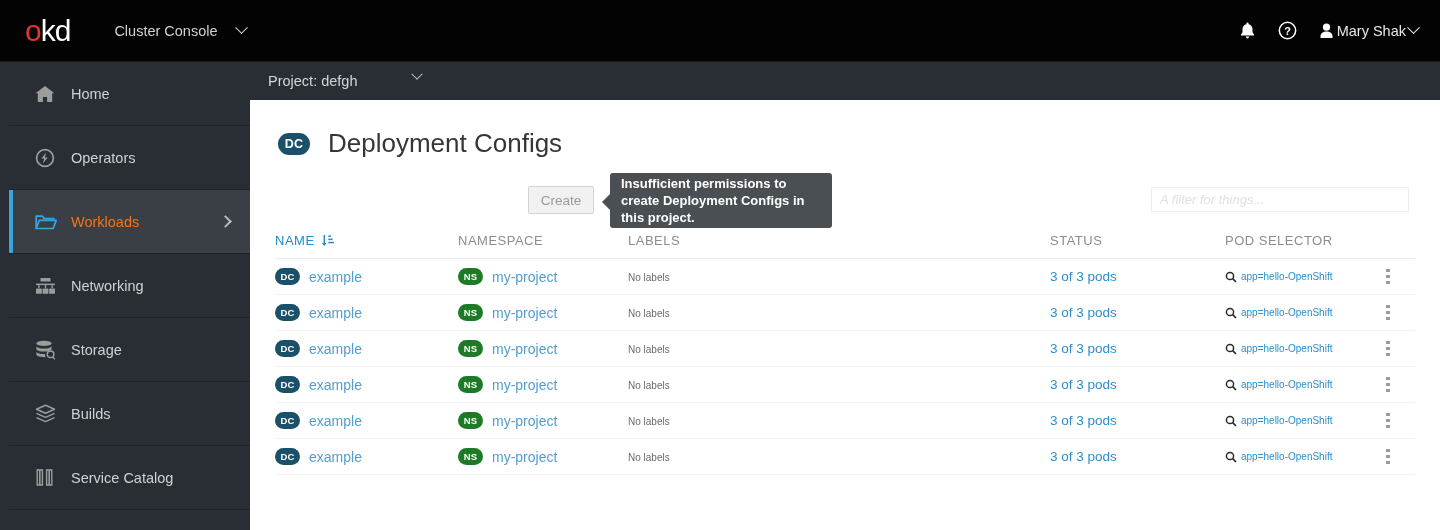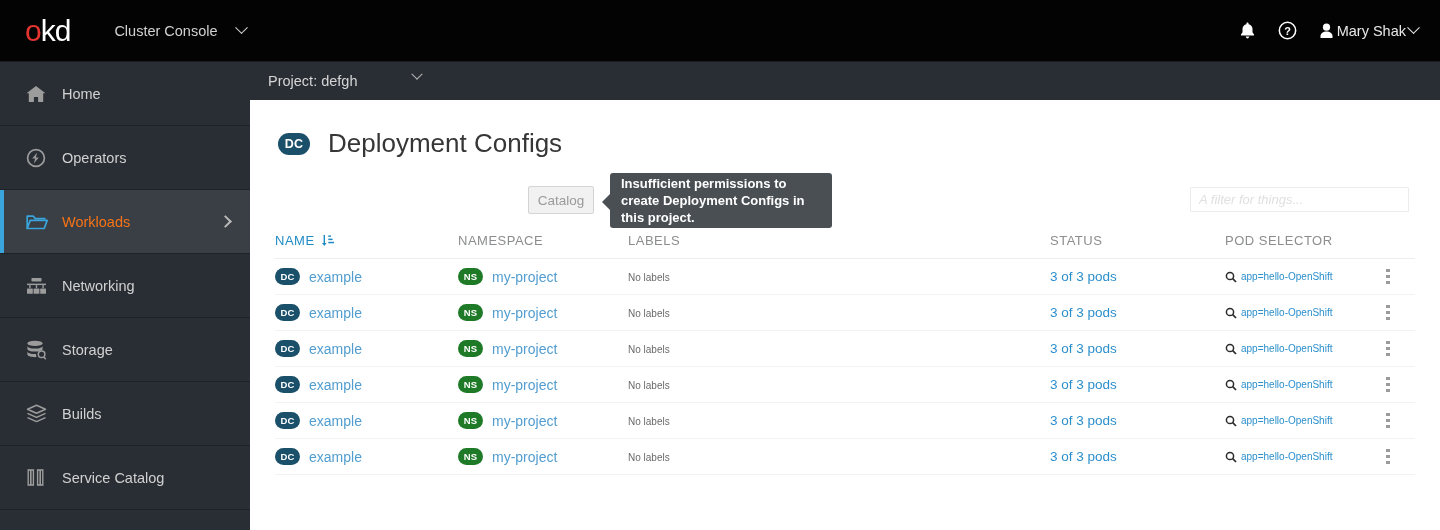--- a/index.html
+++ b/index.html
@@ -47,21 +47,21 @@
   }
   .projectbar .chev-d { margin-left:56px; color:#b5b5b5; width:8px; height:8px; }
 
   
   .sidebar {
     position:absolute; top:62px; left:0; width:250px; height:468px;
     background:#292e34; z-index:3;
   }
   .nav-item {
     position:relative; height:64px; display:flex; align-items:center;
-    border-bottom:1px solid #1f2327; color:#d1d1d1; font-size:14.5px; cursor:pointer;
+    border-bottom:1px solid #1f2327; color:#d1d1d1; font-size:14.5px; cursor:pointer;margin-left:9px;
   }
   .nav-item .ico { width:34px; margin-left:26px; display:flex; align-items:center; justify-content:flex-start; color:#9c9c9c; }
   .nav-item .lbl { margin-left:2px; }
   .nav-item.active { background:#393f44; color:#f97316; font-weight:normal; }
   .nav-item.active::before {
     content:""; position:absolute; left:0; top:0; bottom:0; width:4px; background:#39a5dc;
   }
   .nav-item.active .ico { color:#39a5dc; }
   .nav-item .chev-r {
     margin-left:auto; margin-right:20px; width:9px; height:9px;
@@ -96,21 +96,21 @@
     position:absolute; left:360px; top:-2px; width:222px;
     background:#4a4f54; color:#fff; border-radius:3px;
     font-size:13px; line-height:17px; padding:2px 11px; font-weight:600;
   }
   .tooltip::before {
     content:""; position:absolute; left:-8px; top:20px;
     border-top:9px solid transparent; border-bottom:9px solid transparent;
     border-right:9px solid #4a4f54;
   }
   .filter-input {
-    position:absolute; right:31px; top:12px; width:219px; height:25px;
+    position:absolute; right:31px; top:12px; width:258px; height:25px;
     border:1px solid #ececec; background:#fff; border-radius:1px;
     padding:0 8px; font-size:13px; font-style:italic; color:#d4d4d4;
     font-family:"Liberation Sans", sans-serif;
   }
   .filter-input::placeholder { color:#e0e0e0; font-style:italic; }
 
   
   table.dc-table { width:1140px; margin-left:25px; border-collapse:collapse; table-layout:fixed; }
   table.dc-table th {
     text-align:left; font-weight:400; font-size:13px; letter-spacing:0.5px;
@@ -273,21 +273,21 @@
   </div>
 
   <div class="content">
 
     <div class="page-head">
       <span class="badge dc">DC</span>
       <h1 class="page-title">Deployment Configs</h1>
     </div>
 
     <div class="toolbar">
-      <div class="btn-create">Catalog</div>
+      <div class="btn-create">Create</div>
       <div class="tooltip">Insufficient permissions to create Deployment Configs in this project.</div>
       <input class="filter-input" type="text" placeholder="A filter for things..." style="">
     </div>
 
     <table class="dc-table">
       <colgroup>
         <col class="col-name">
           <col class="col-ns">
           <col class="col-labels">
         <col class="col-status">

